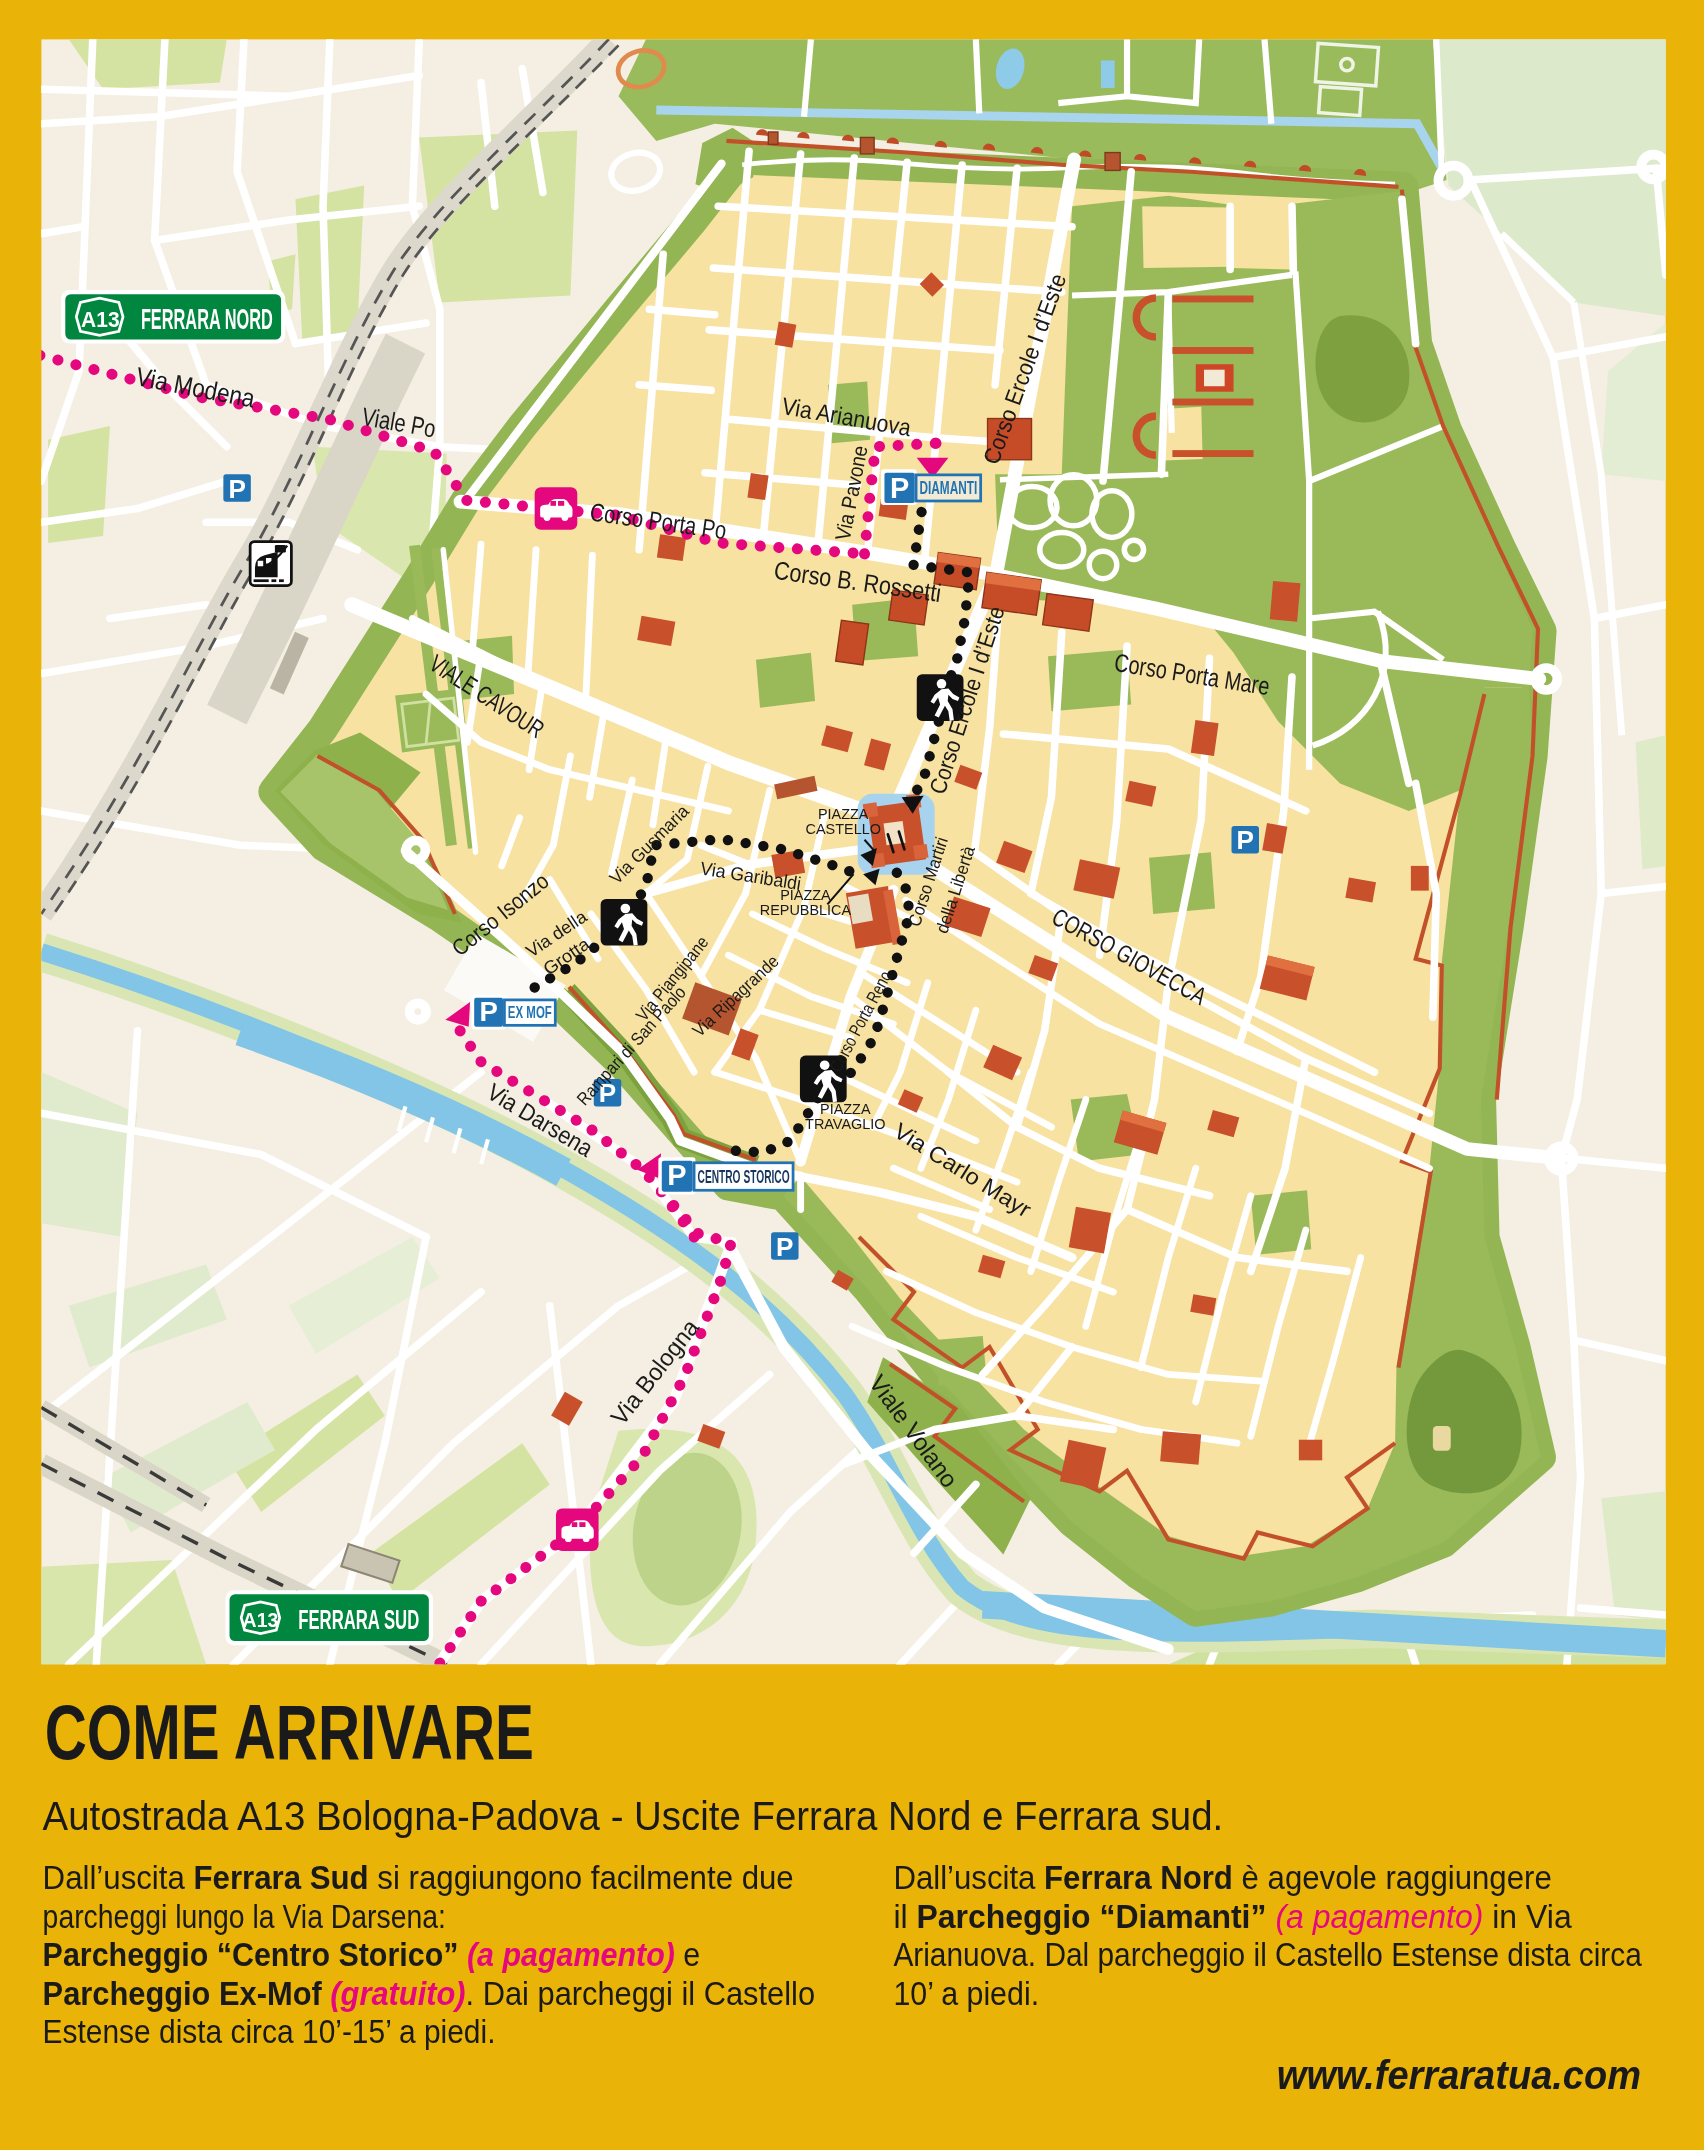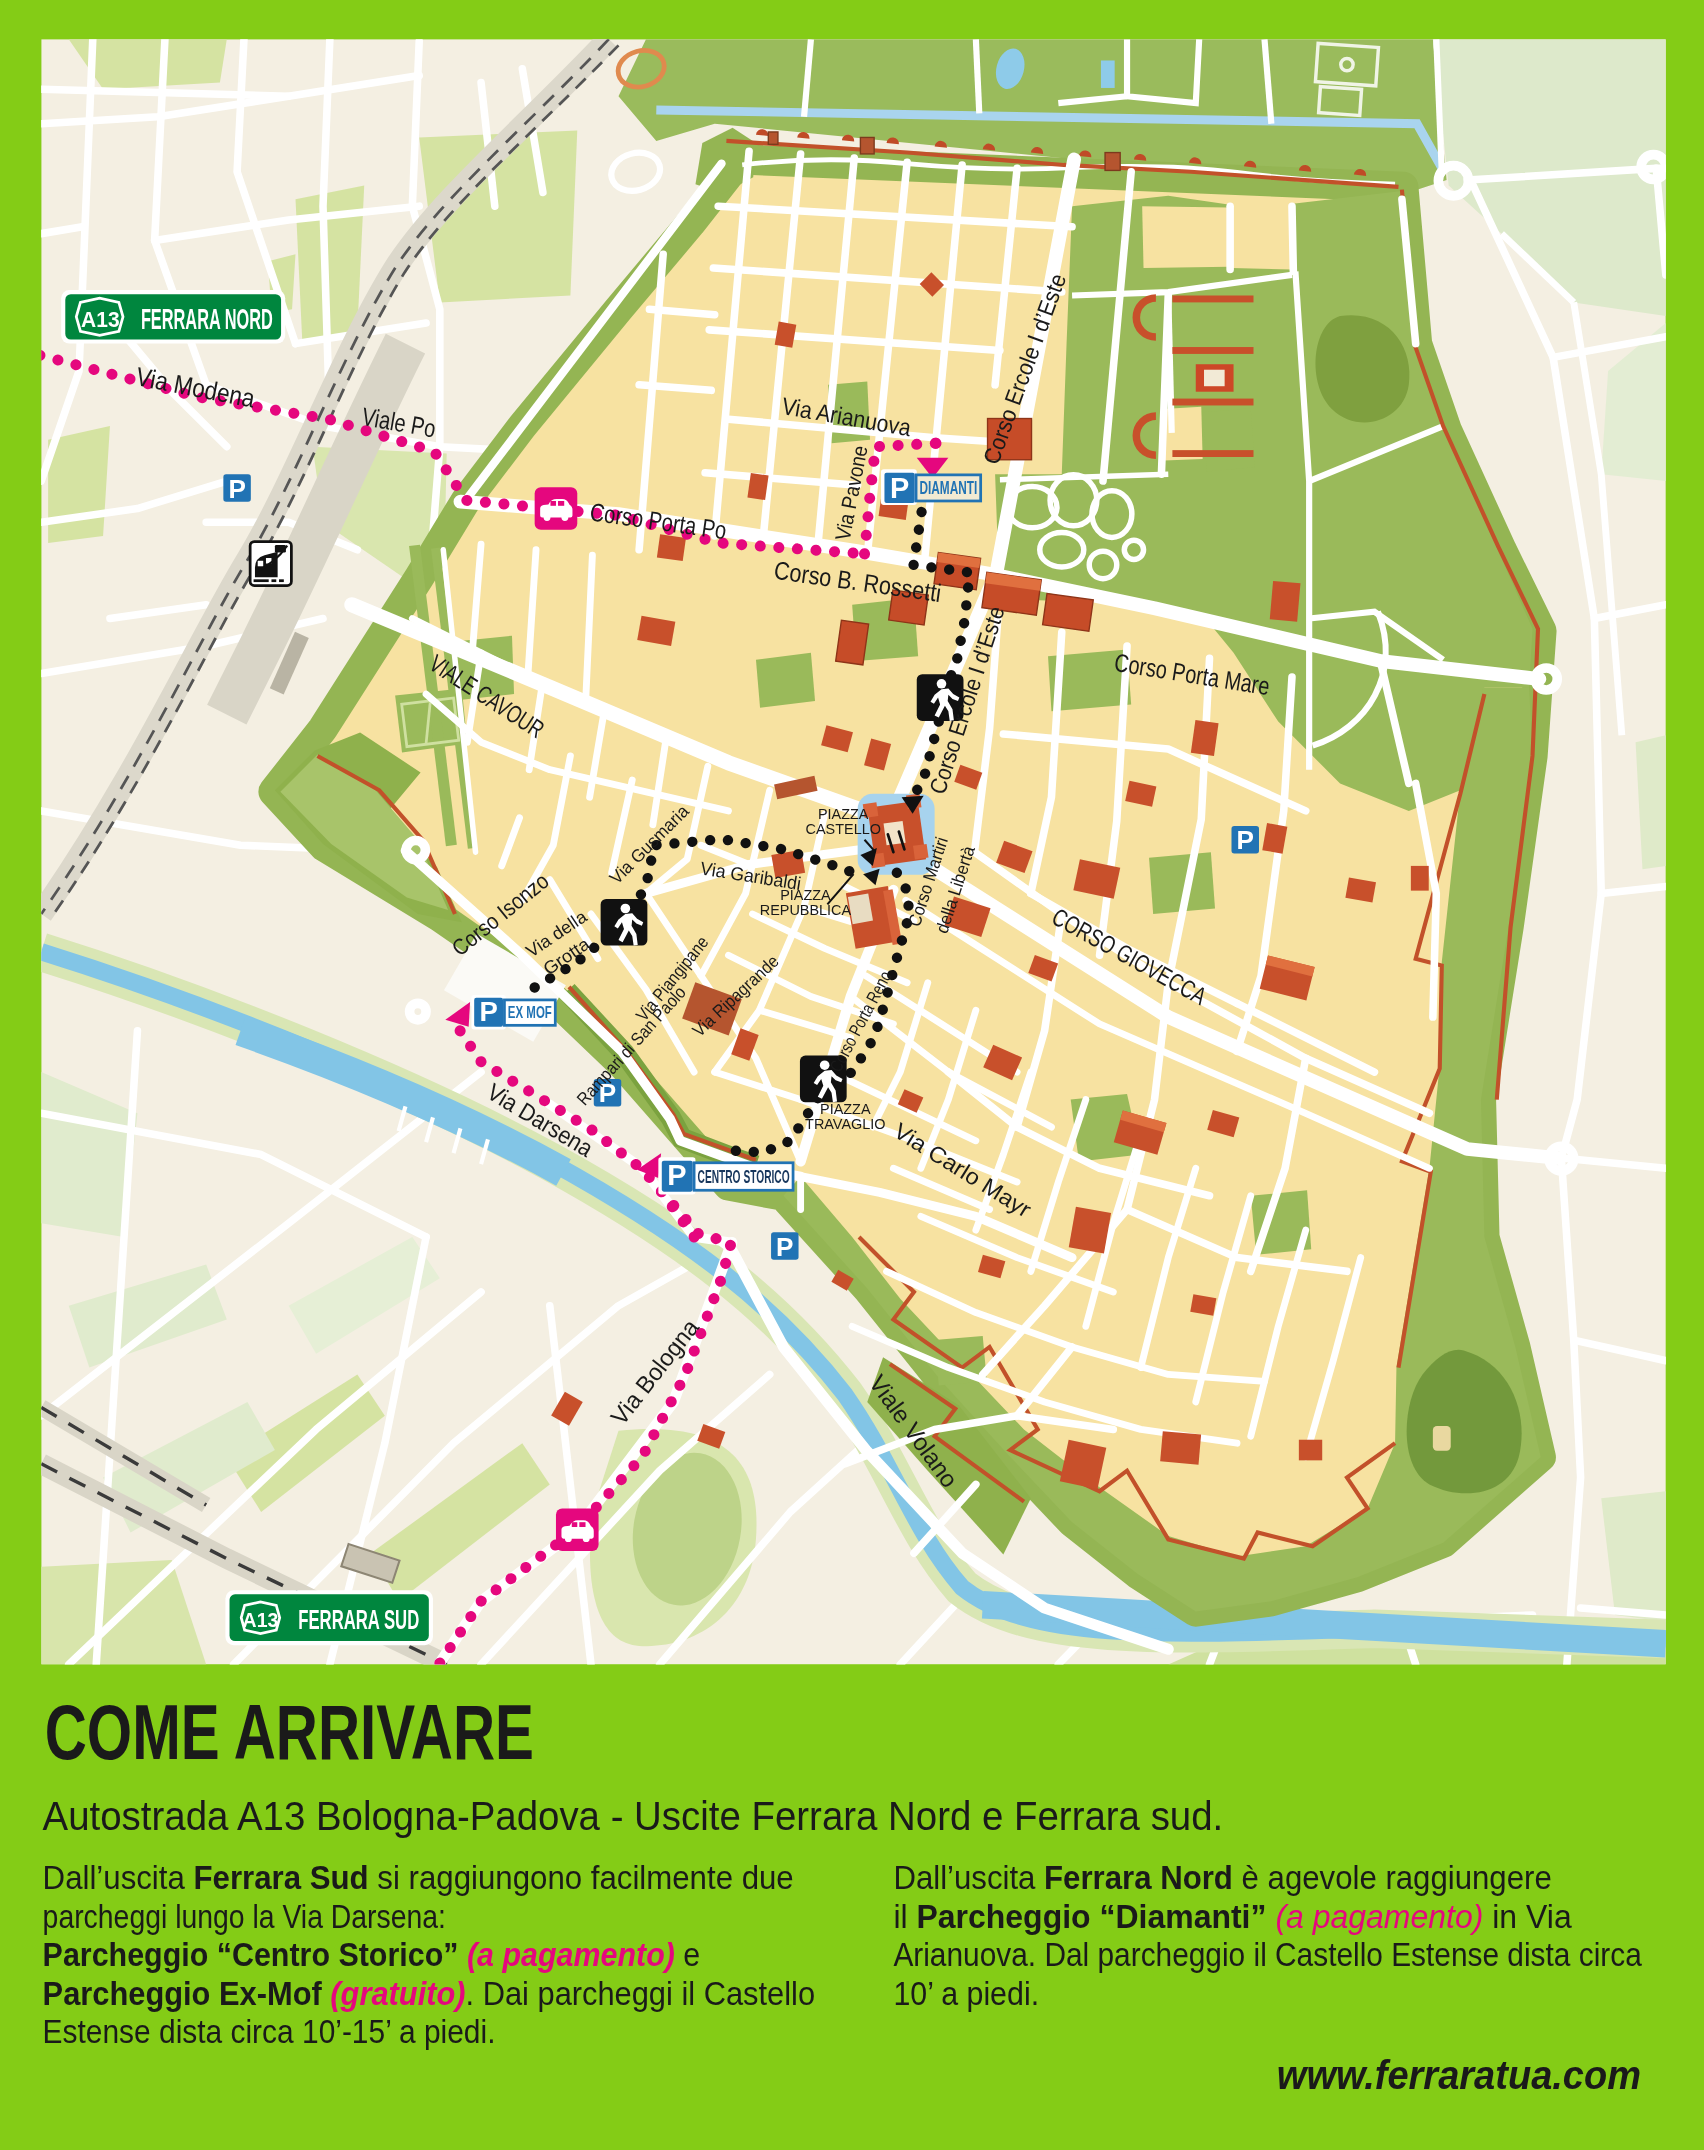--- a/index.html
+++ b/index.html
@@ -1,16 +1,16 @@
 <!DOCTYPE html>
 <html style="font-size:11px"><head>
 <meta charset="utf-8">
 <style>
   html,body{margin:0;padding:0;background:#fff;}
-  .page{position:relative;width:1705px;height:2151px;background:#84cc16;font-family:"Liberation Sans",sans-serif;}
+  .page{position:relative;width:1705px;height:2151px;background:#eab308;font-family:"Liberation Sans",sans-serif;}
   svg{position:absolute;top:0;left:0;}
   .lbl{font-family:"Liberation Sans",sans-serif;fill:#1a1a1a;}
 </style>
 </head>
 <body>
 <div class="page">
 <svg width="1705" height="2151" viewBox="0 0 2481 3130">
 <defs>
   <clipPath id="mapclip">
           <rect x="60" y="57" width="2364" height="2365"></rect>

